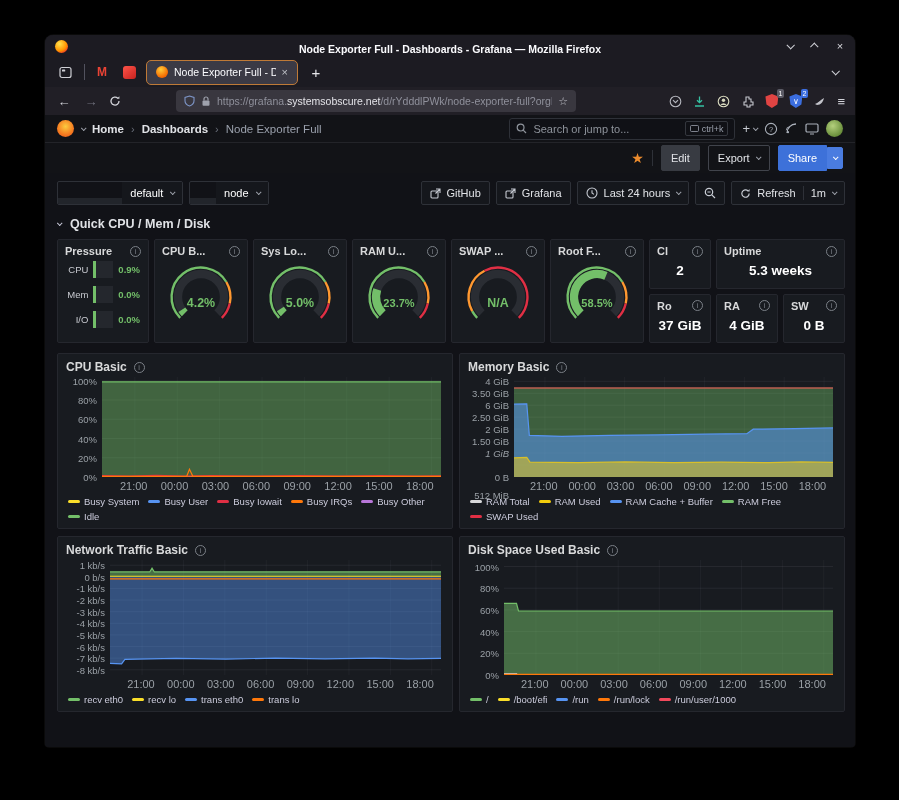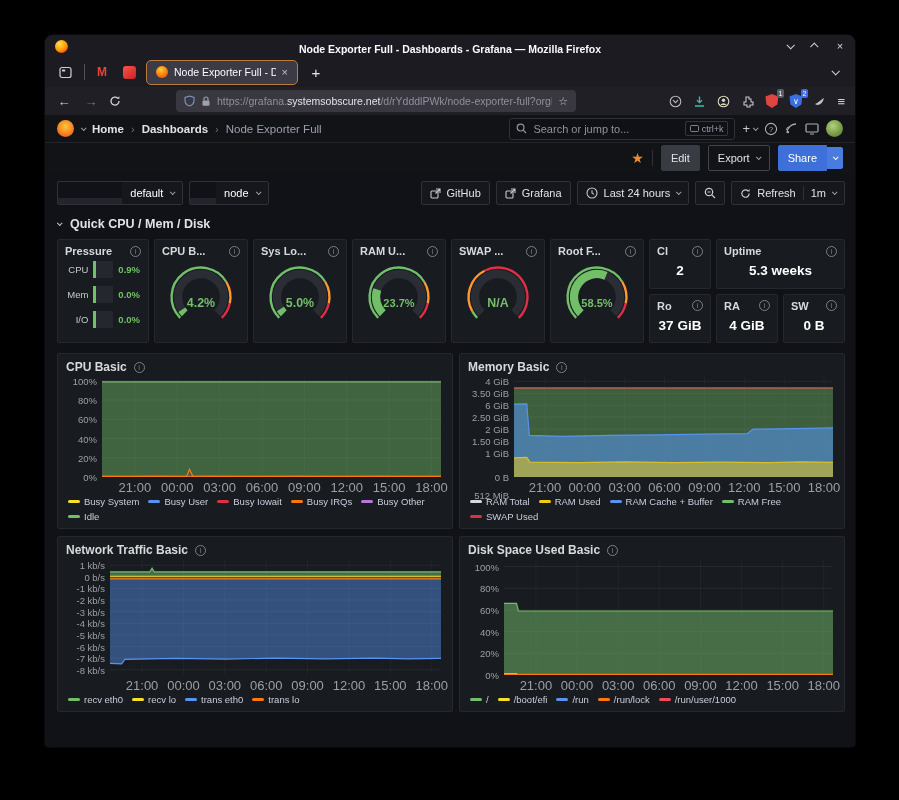--- a/index.html
+++ b/index.html
@@ -95,21 +95,21 @@
   .stat-val{flex:1;display:flex;align-items:center;justify-content:center;font-size:13.5px;font-weight:700;color:#fff;}
 
   .charts{display:grid;grid-template-columns:396px 1fr;grid-template-rows:176px 176px;gap:7px 6px;}
   .chart-panel{display:flex;flex-direction:column;padding:6px 9px 2px 8px;min-height:0;}
   .chart-head{display:flex;gap:7px;align-items:center;font-size:12px;font-weight:600;color:#d8d9da;margin-bottom:3px;}
   .chart-body{flex:1;position:relative;min-height:0;}
   .y-axis{position:absolute;left:0;top:0;bottom:14px;font-size:9.5px;color:#9aa0a6;}
   .ytick{position:absolute;right:5px;transform:translateY(-50%);white-space:nowrap;}
   .plot{position:absolute;top:0;bottom:14px;right:2px;}
   .plot svg{position:absolute;inset:0;width:100%;height:100%;}
-  .x-axis{position:absolute;bottom:0;height:13px;right:2px;font-size:13px;color:#9aa0a6;}
+  .x-axis{position:absolute;bottom:0;height:13px;right:14px;font-size:11px;color:#9aa0a6;}
   .xtick{position:absolute;transform:translateX(-50%);white-space:nowrap;}
   .legend{display:flex;flex-wrap:wrap;column-gap:9px;row-gap:0;padding:3px 0 2px 2px;font-size:9.5px;color:#ccccdc;align-items:center;}
   .lg-item{display:flex;align-items:center;line-height:15px;}
   .sw{width:12px;height:3px;border-radius:2px;margin-right:4px;display:inline-block;}
   .icon-svg{display:block;}
 </style>
 </head>
 <body>
 
 <div class="screen">
@@ -550,21 +550,21 @@
                 <i class="info-i">i</i>
               </div>
             <div class="chart-body">
               <div class="y-axis" style="width: 46px;">
                   <div class="ytick" style="top: 4.30622%;">4 GiB</div>
                   <div class="ytick" style="top: 16.2679%;">3.50 GiB</div>
                   <div class="ytick" style="top: 28.2297%;">6 GiB</div>
                   <div class="ytick" style="top: 40.1914%;">2.50 GiB</div>
                   <div class="ytick" style="top: 52.1531%;">2 GiB</div>
                   <div class="ytick" style="top: 64.1148%;">1.50 GiB</div>
-                  <div class="ytick" style="top: 76.0766%;">1 GiB</div>
+                  <div class="ytick" style="top: 76.0766%; font-style: italic;">1 GiB</div>
                   <div class="ytick" style="top: 88.0383%; margin-top: 30px;">512 MiB</div>
                   <div class="ytick" style="top: 100%;">0 B</div>
                 </div>
               <div class="plot" style="left: 46px;">
                   <svg viewBox="0 0 100 100" preserveAspectRatio="none">
                     <line x1="0" x2="100" y1="4.306220095693769" y2="4.306220095693769" stroke="rgba(204,204,220,0.08)" stroke-width="1" vector-effect="non-scaling-stroke"></line>
                     <line x1="0" x2="100" y1="16.267942583732054" y2="16.267942583732054" stroke="rgba(204,204,220,0.08)" stroke-width="1" vector-effect="non-scaling-stroke"></line>
                     <line x1="0" x2="100" y1="28.229665071770327" y2="28.229665071770327" stroke="rgba(204,204,220,0.08)" stroke-width="1" vector-effect="non-scaling-stroke"></line>
                     <line x1="0" x2="100" y1="40.19138755980861" y2="40.19138755980861" stroke="rgba(204,204,220,0.08)" stroke-width="1" vector-effect="non-scaling-stroke"></line>
                     <line x1="0" x2="100" y1="52.15311004784689" y2="52.15311004784689" stroke="rgba(204,204,220,0.08)" stroke-width="1" vector-effect="non-scaling-stroke"></line>

